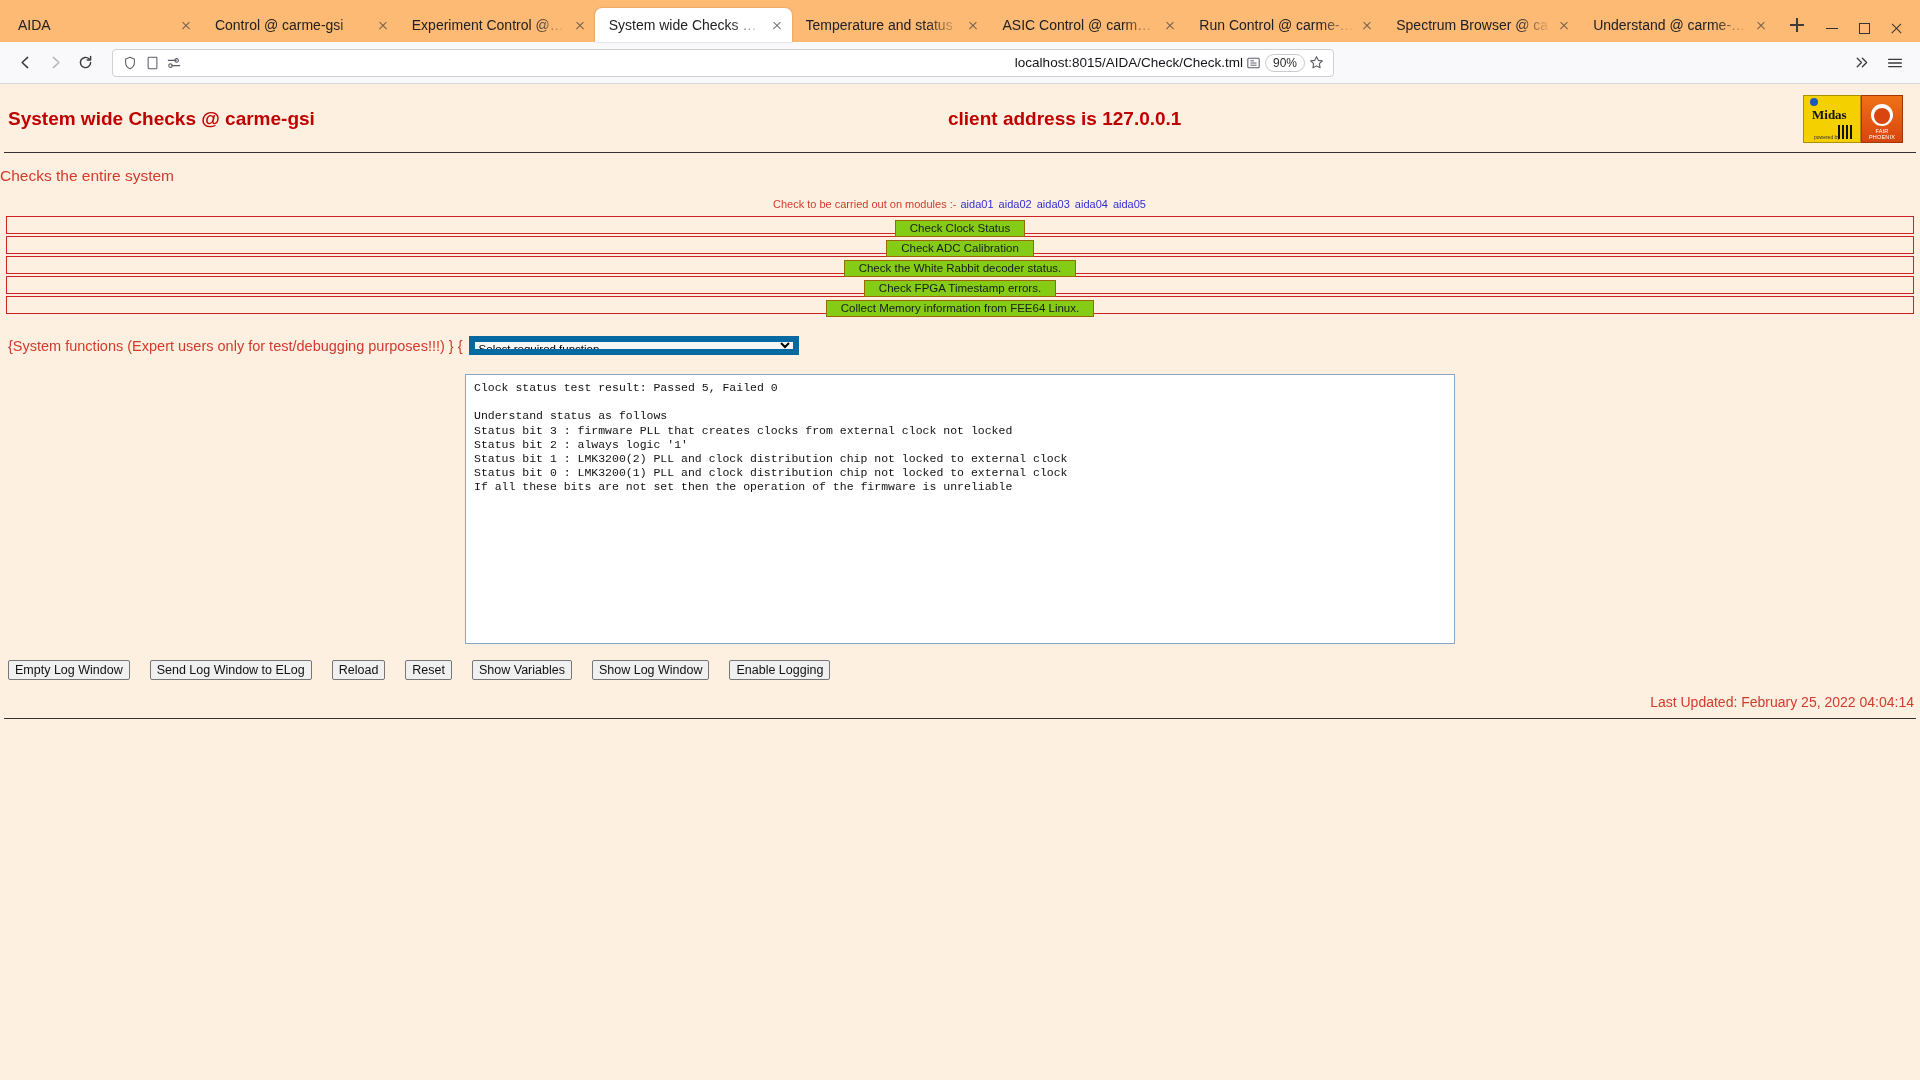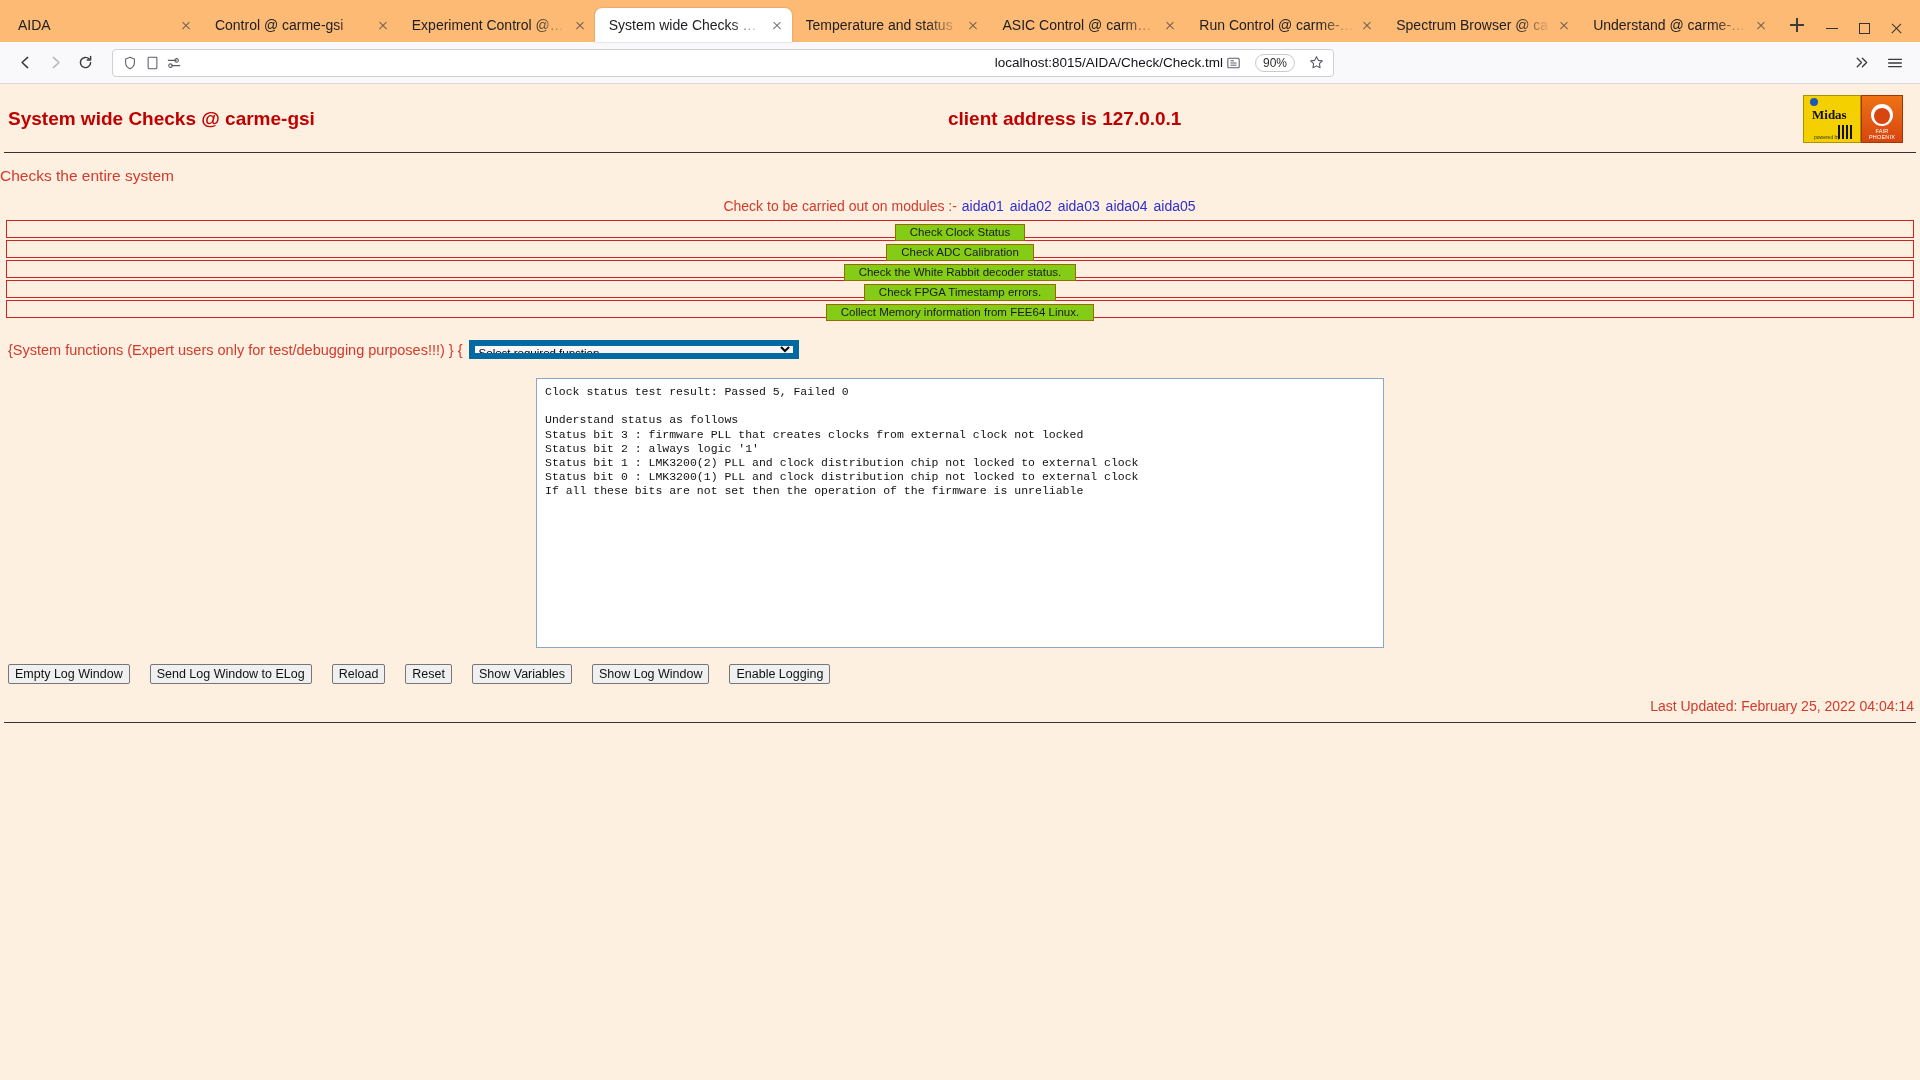--- a/index.html
+++ b/index.html
@@ -139,21 +139,21 @@
     border-radius: 4px;
     display: flex;
     align-items: center;
     padding: 0 6px;
     box-sizing: border-box;
     font-size: 13.5px;
     color: #15141a;
   }
   .urlbar .u-ico { width: 22px; display:flex; align-items:center; justify-content:center; color:#5b5b66; flex:0 0 22px;}
   .urlbar .u-text { margin-left: 6px; color:#15141a; flex: 1 1 auto; white-space: nowrap; overflow: hidden; text-align: right;}
-  .urlbar .u-right { display:flex; align-items:center; gap:10px; flex: 0 0 auto;}
+  .urlbar .u-right { display:flex; align-items:center; flex: 0 0 auto;}
   .zoomchip {
     font-size: 12px;
     border: 1px solid #c9c9cf;
     border-radius: 11px;
     padding: 1px 7px;
     background: #fff;
     color: #2b2b2b;
   }
   .navright { margin-left:auto; display:flex; align-items:center; gap:4px; }
 
@@ -239,21 +239,21 @@
   }
   .center-red {
     text-align: left;
     color: #d33a2c;
     font-size: 15.5px;
     margin-bottom: 13px;
   }
   .modules-line {
     text-align: center;
     color: #d33a2c;
-    font-size: 14px;
+    font-size: 11px;
     margin-bottom: 6px;
   }
   .modules-line a {
     color: #2f2fd0;
     text-decoration: none;
     margin: 0 1px;
   }
   .check-row {
     border: 1.6px solid #cf2222;
     margin: 0 6px 2px 6px;
@@ -291,21 +291,21 @@
     margin-left: 6px;
     padding: 0 0;
   }
 
   .logwrap {
     display: flex;
     justify-content: center;
     margin-top: 19px;
   }
   .logbox {
-    width: 848px;
+    width: 990px;
     height: 270px;
     background: #ffffff;
     border: 1px solid #8aa6c8;
     box-sizing: border-box;
     padding: 6px 8px;
     font-family: "Liberation Mono", monospace;
     font-size: 11.5px;
     line-height: 14.2px;
     color: #111;
     white-space: pre;

